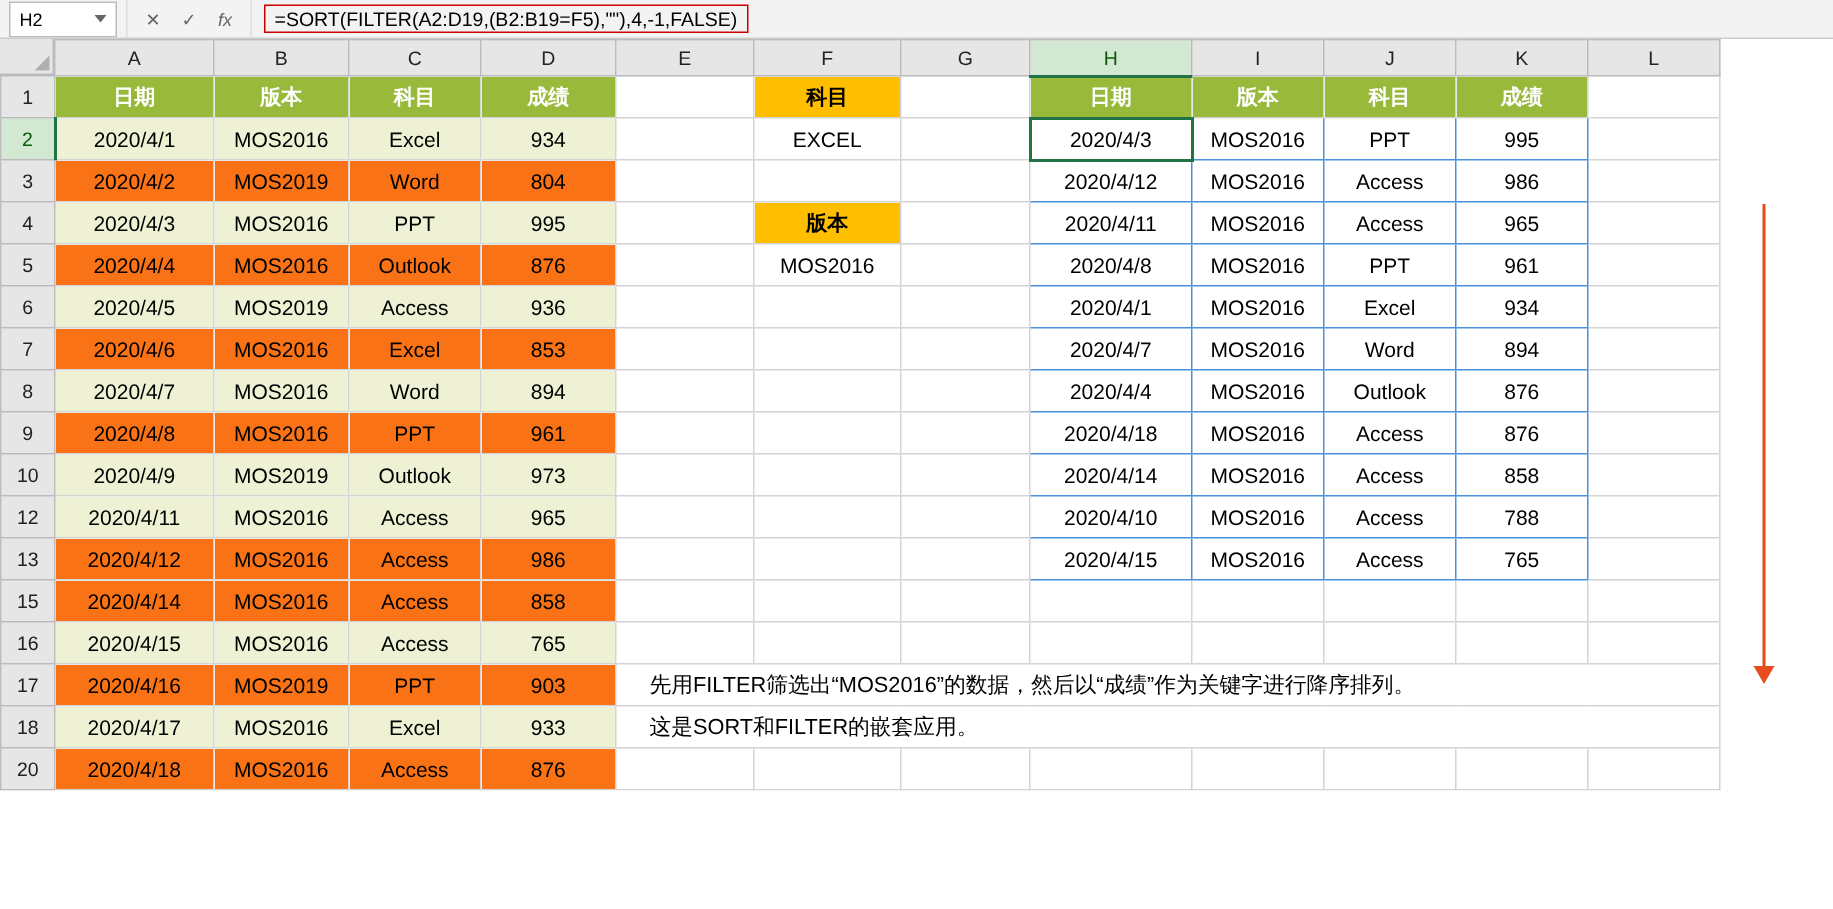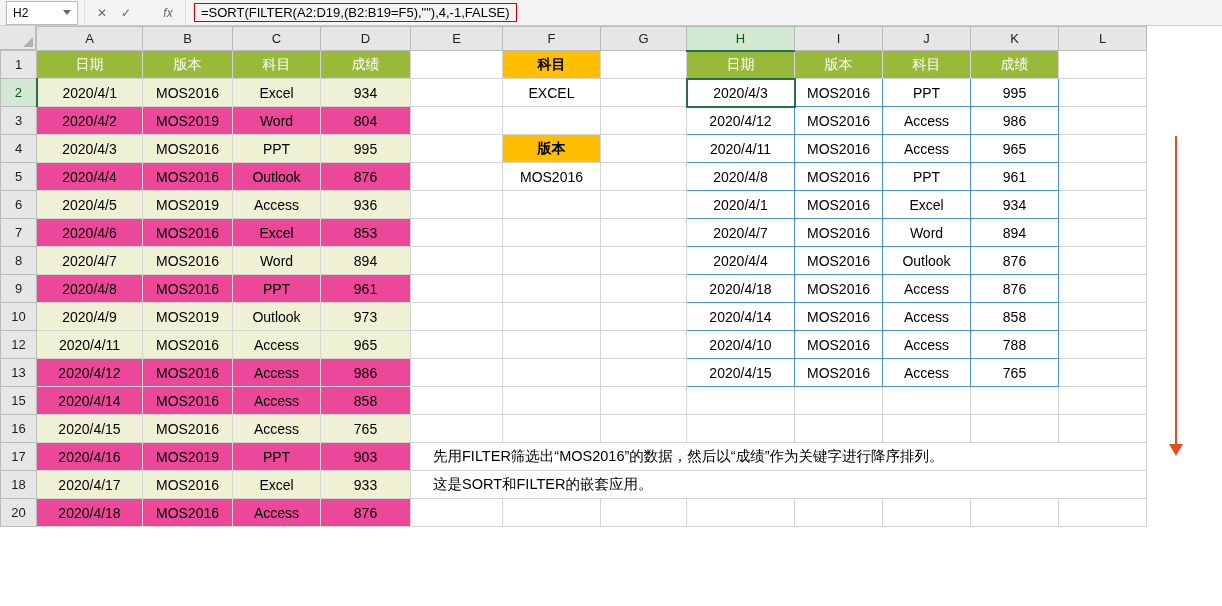--- a/index.html
+++ b/index.html
@@ -19,23 +19,23 @@
 
 table { border-collapse: collapse; table-layout: fixed; }
 th.colhdr { background: #e6e6e6; border: 1px solid #bbb; font-weight: normal; font-size: 13px; color: #222; height: 24px; }
 th.colhdr.active { background: #d2e8d2; border-bottom: 2px solid #217346; color: #0a5c0a; }
 th.rowhdr { background: #e6e6e6; border: 1px solid #bbb; font-weight: normal; font-size: 13px; color: #222; text-align: center; width: 36px; }
 th.rowhdr.active { background: #d2e8d2; border-right: 2px solid #217346; color: #0a5c0a; }
 
 td { border: 1px solid #d4d4d4; height: 28px; text-align: center; font-size: 14px; padding: 0 4px; position: relative; }
 td.empty { background: #fff; }
 
-.hdr-green { background: #98b93a; color: #fff; font-weight: normal; }
+.hdr-green { background: #98b93a; color: #fff; font-weight: bold; }
 .r-even { background: #eff1d4; }
-.r-odd  { background: #ec4899; }
+.r-odd  { background: #f97316; }
 .hdr-orange { background: #ffbf00; color: #000; font-weight: bold; }
 
 .spill { border: 1px solid #4a90d9; }
 .active-cell { outline: 2px solid #217346; outline-offset: -1px; }
 
 .arrow-col { position: absolute; top: 110px; left: 1164px; width: 24px; height: 320px; display: flex; flex-direction: column; align-items: center; }
 .arrow-line { flex: 1; width: 2px; background: #e74c1e; }
 .arrow-head { width: 0; height: 0; border-left: 7px solid transparent; border-right: 7px solid transparent; border-top: 12px solid #e74c1e; }
 
 .note-text { text-align: left; padding-left: 22px; font-size: 14.5px; }
@@ -46,21 +46,21 @@
 </head>
 <body>
 
 <div class="formula-bar">
   <div class="name-box">
       <span>H2</span>
     </div>
   <div class="fb-btns">
     <div class="fb-btn">✕</div>
     <div class="fb-btn">✓</div>
-    <div class="fb-btn" style="font-style:italic;margin-left:18px;">fx</div>
+    <div class="fb-btn" style="font-style:italic;">fx</div>
   </div>
   <div class="formula-input">
     <span class="formula-box">=SORT(FILTER(A2:D19,(B2:B19=F5),""),4,-1,FALSE)</span>
   </div>
 </div>
 
 <div class="grid-wrap">
   <div class="corner"></div>
   <table id="grid">
       <tbody>

